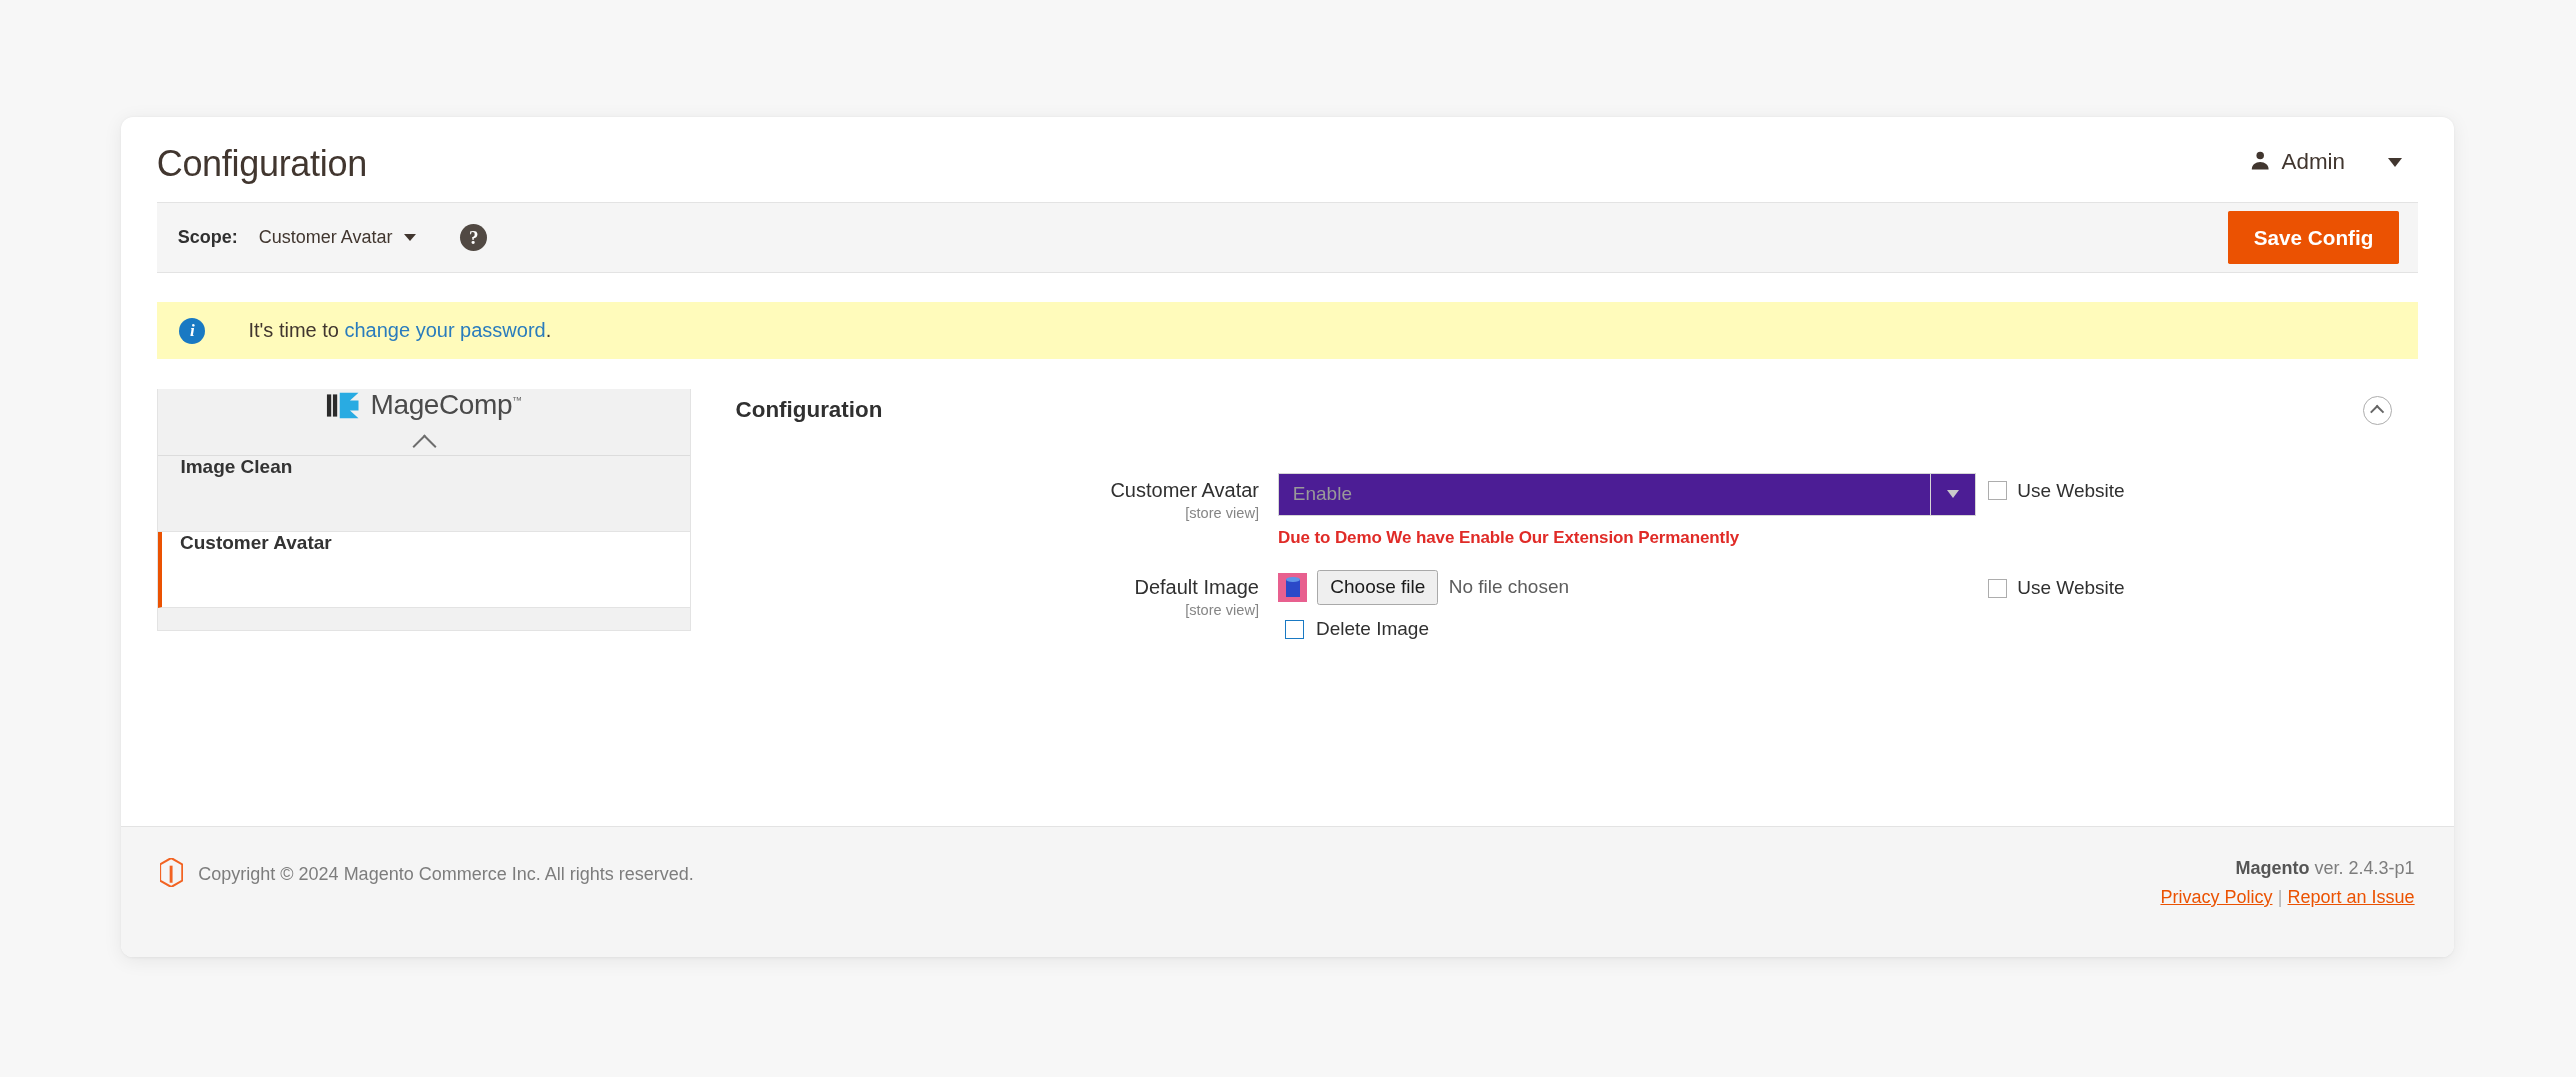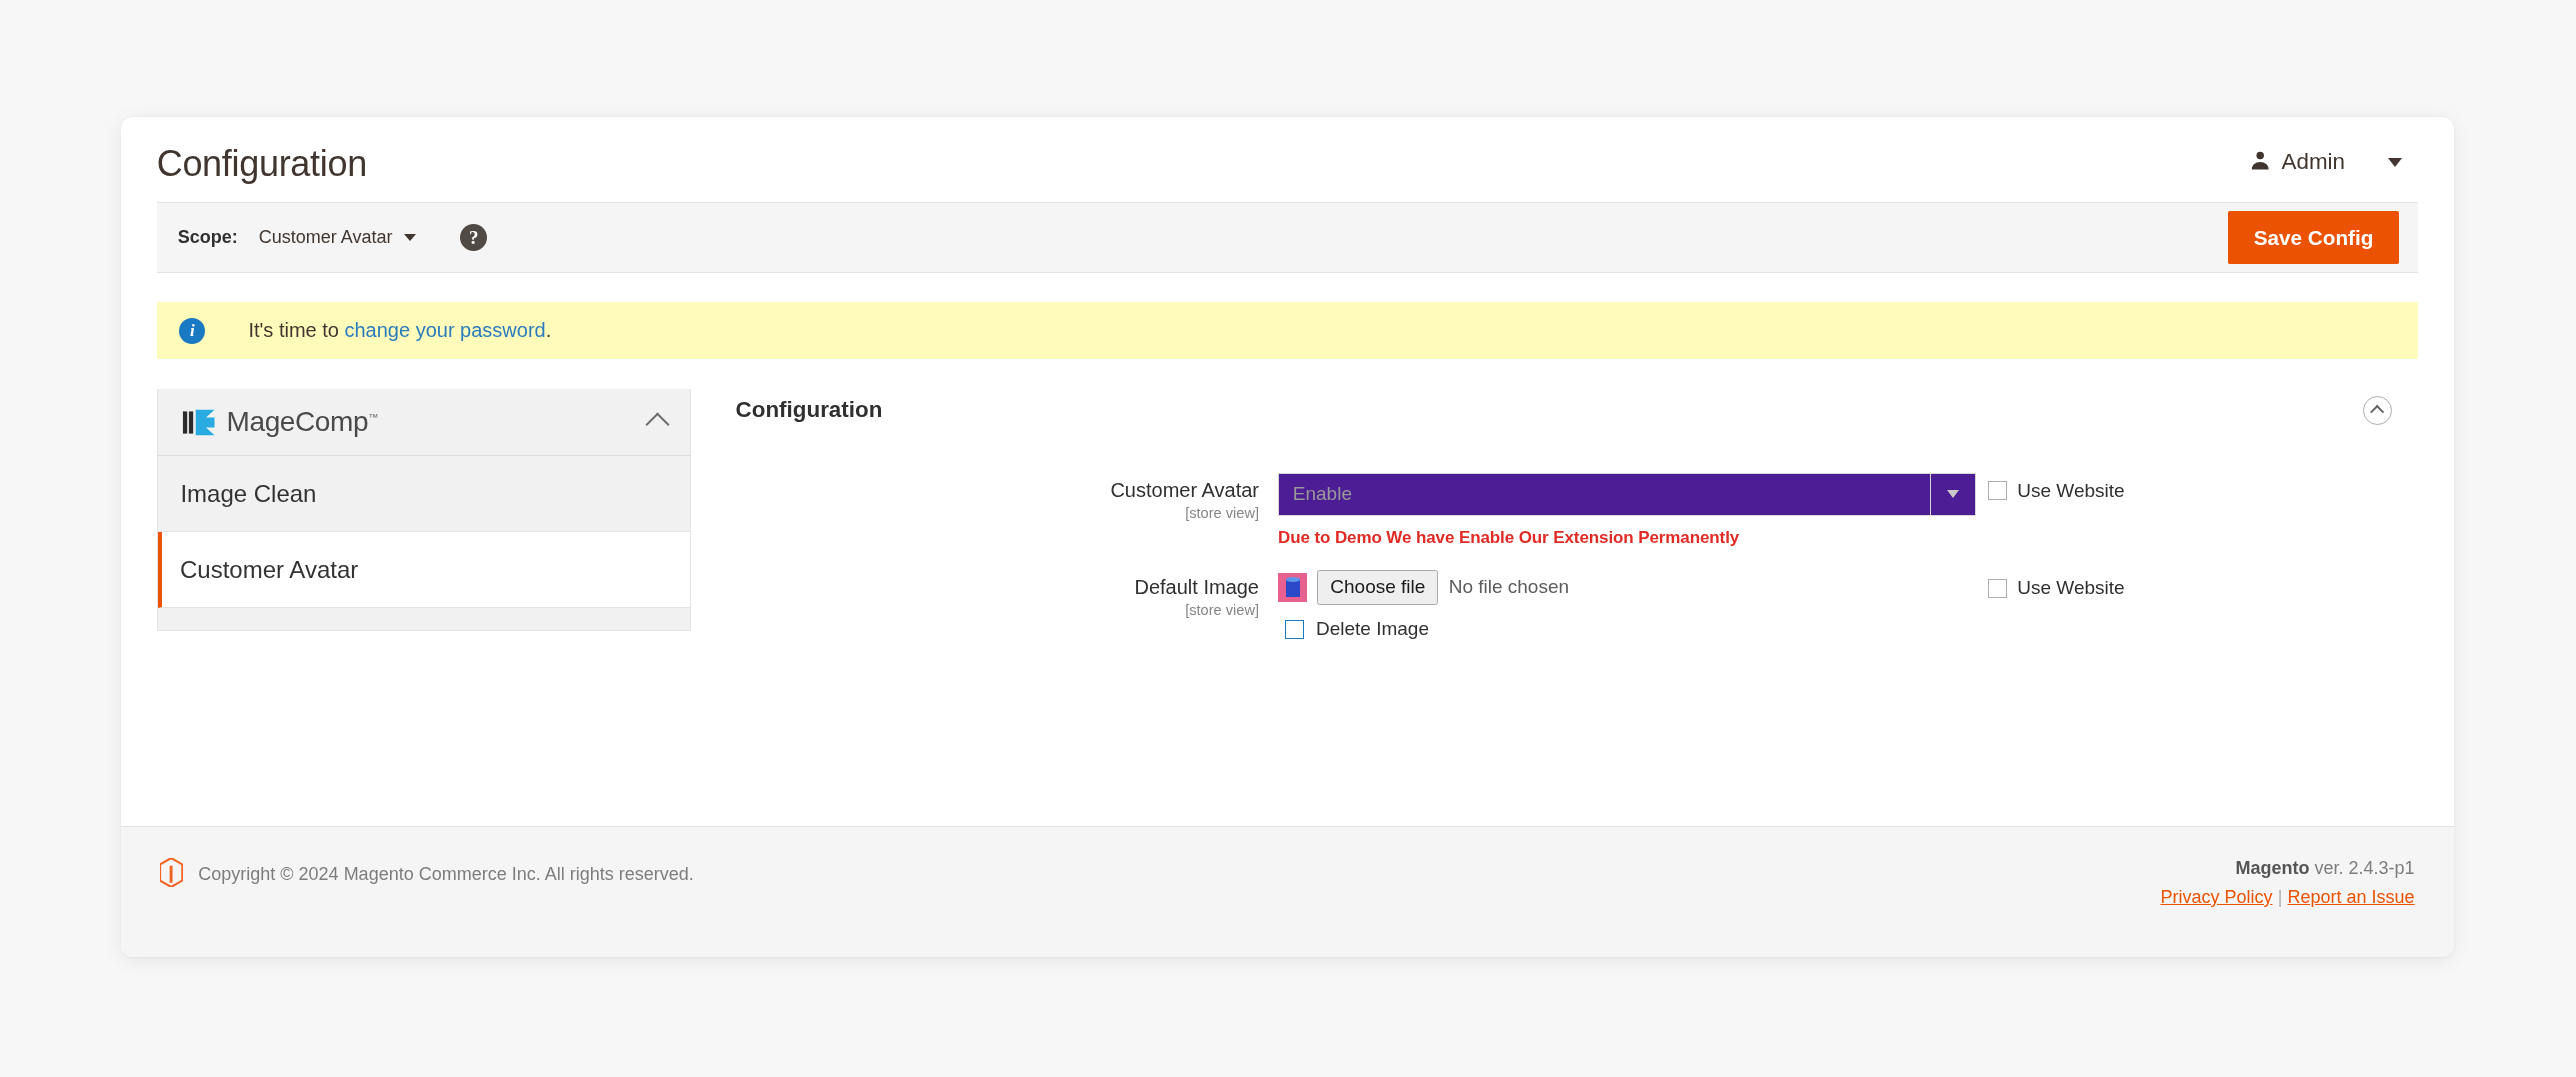--- a/index.html
+++ b/index.html
@@ -153,20 +153,21 @@
   }
   .nav-section-head {
     height: 67px;
     display: flex;
     align-items: center;
     justify-content: space-between;
     padding: 0 24px 0 24px;
     background: #f1f1f1;
     border-bottom: 0.9px solid #dcdcdc;
     cursor: pointer;
+    flex-direction: column;
   }
   .magecomp-logo { display: flex; align-items: center; gap: 8.6px; }
   .logo-text {
     font-size: 28px;
     color: #4a4a4a;
     letter-spacing: -0.4px;
     position: relative;
   }
   .logo-tm {
     font-size: 10.3px;
@@ -176,27 +177,28 @@
   .chev-up {
     width: 17px; height: 17px;
     border-left: 2.6px solid #6d6d6d;
     border-top: 2.6px solid #6d6d6d;
     transform: rotate(45deg);
     margin-top: 5.2px;
   }
   .nav-item {
     height: 76px;
     display: flex;
-    align-items: center;
+    align-items: flex-start;
     padding-left: 22.4px;
-    font-size: 24px;
+    font-size: 19px;
     color: #333;
     background: #f1f1f1;
     border-bottom: 0.9px solid #e3e3e3;
     cursor: pointer;
+    font-weight: bold;
   }
   .nav-item.active {
     background: #ffffff;
     border-left: 4.3px solid #eb5202;
     padding-left: 18px;
     border-bottom: 0.9px solid #e3e3e3;
   }
   .nav-footer-strip {
     height: 22.4px;
     background: #f1f1f1;

